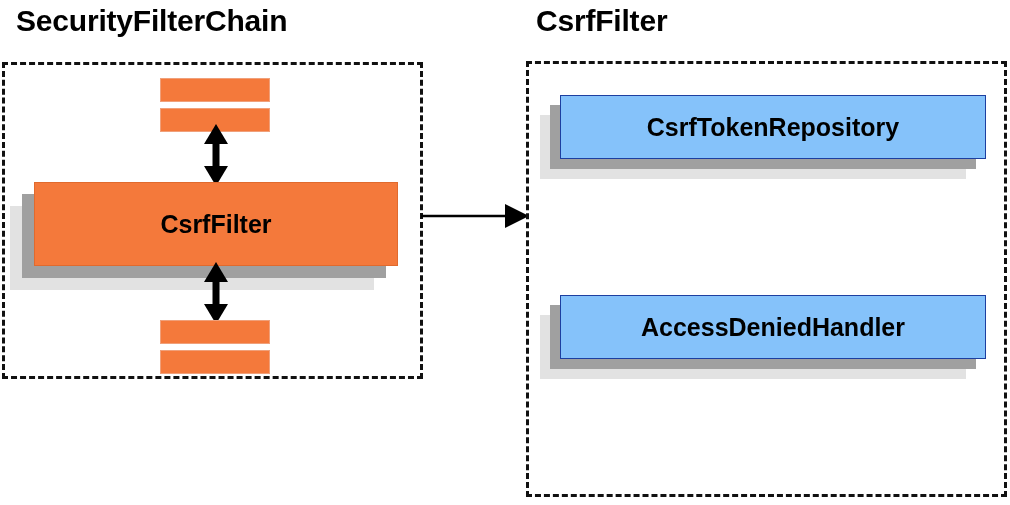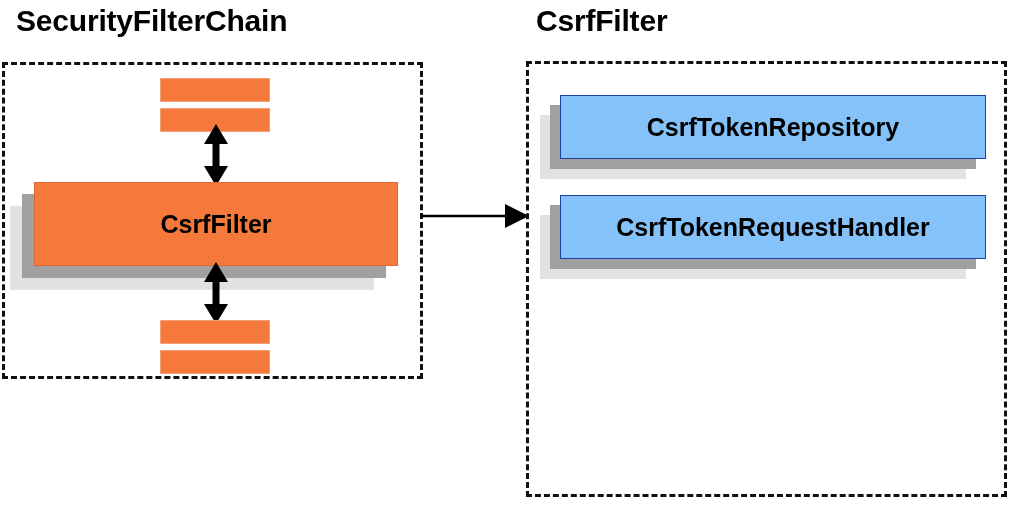--- a/index.html
+++ b/index.html
@@ -199,23 +199,23 @@
   </div>
 
   <div class="node blue blue-node" id="blue-node-0">
     <div class="shadow-far"></div>
     <div class="shadow-near"></div>
     <div class="face">
       <span class="label">CsrfTokenRepository</span>
     </div>
   </div>
 
-  <div class="node blue blue-node" id="blue-node-1">
+
+  <div class="node blue blue-node" id="blue-node-2">
     <div class="shadow-far"></div>
     <div class="shadow-near"></div>
     <div class="face">
-      <span class="label">CsrfTokenRequestHandler</span>
+      <span class="label">AccessDeniedHandler</span>
     </div>
   </div>
 
 
-
 </div>
 
 </body></html>

